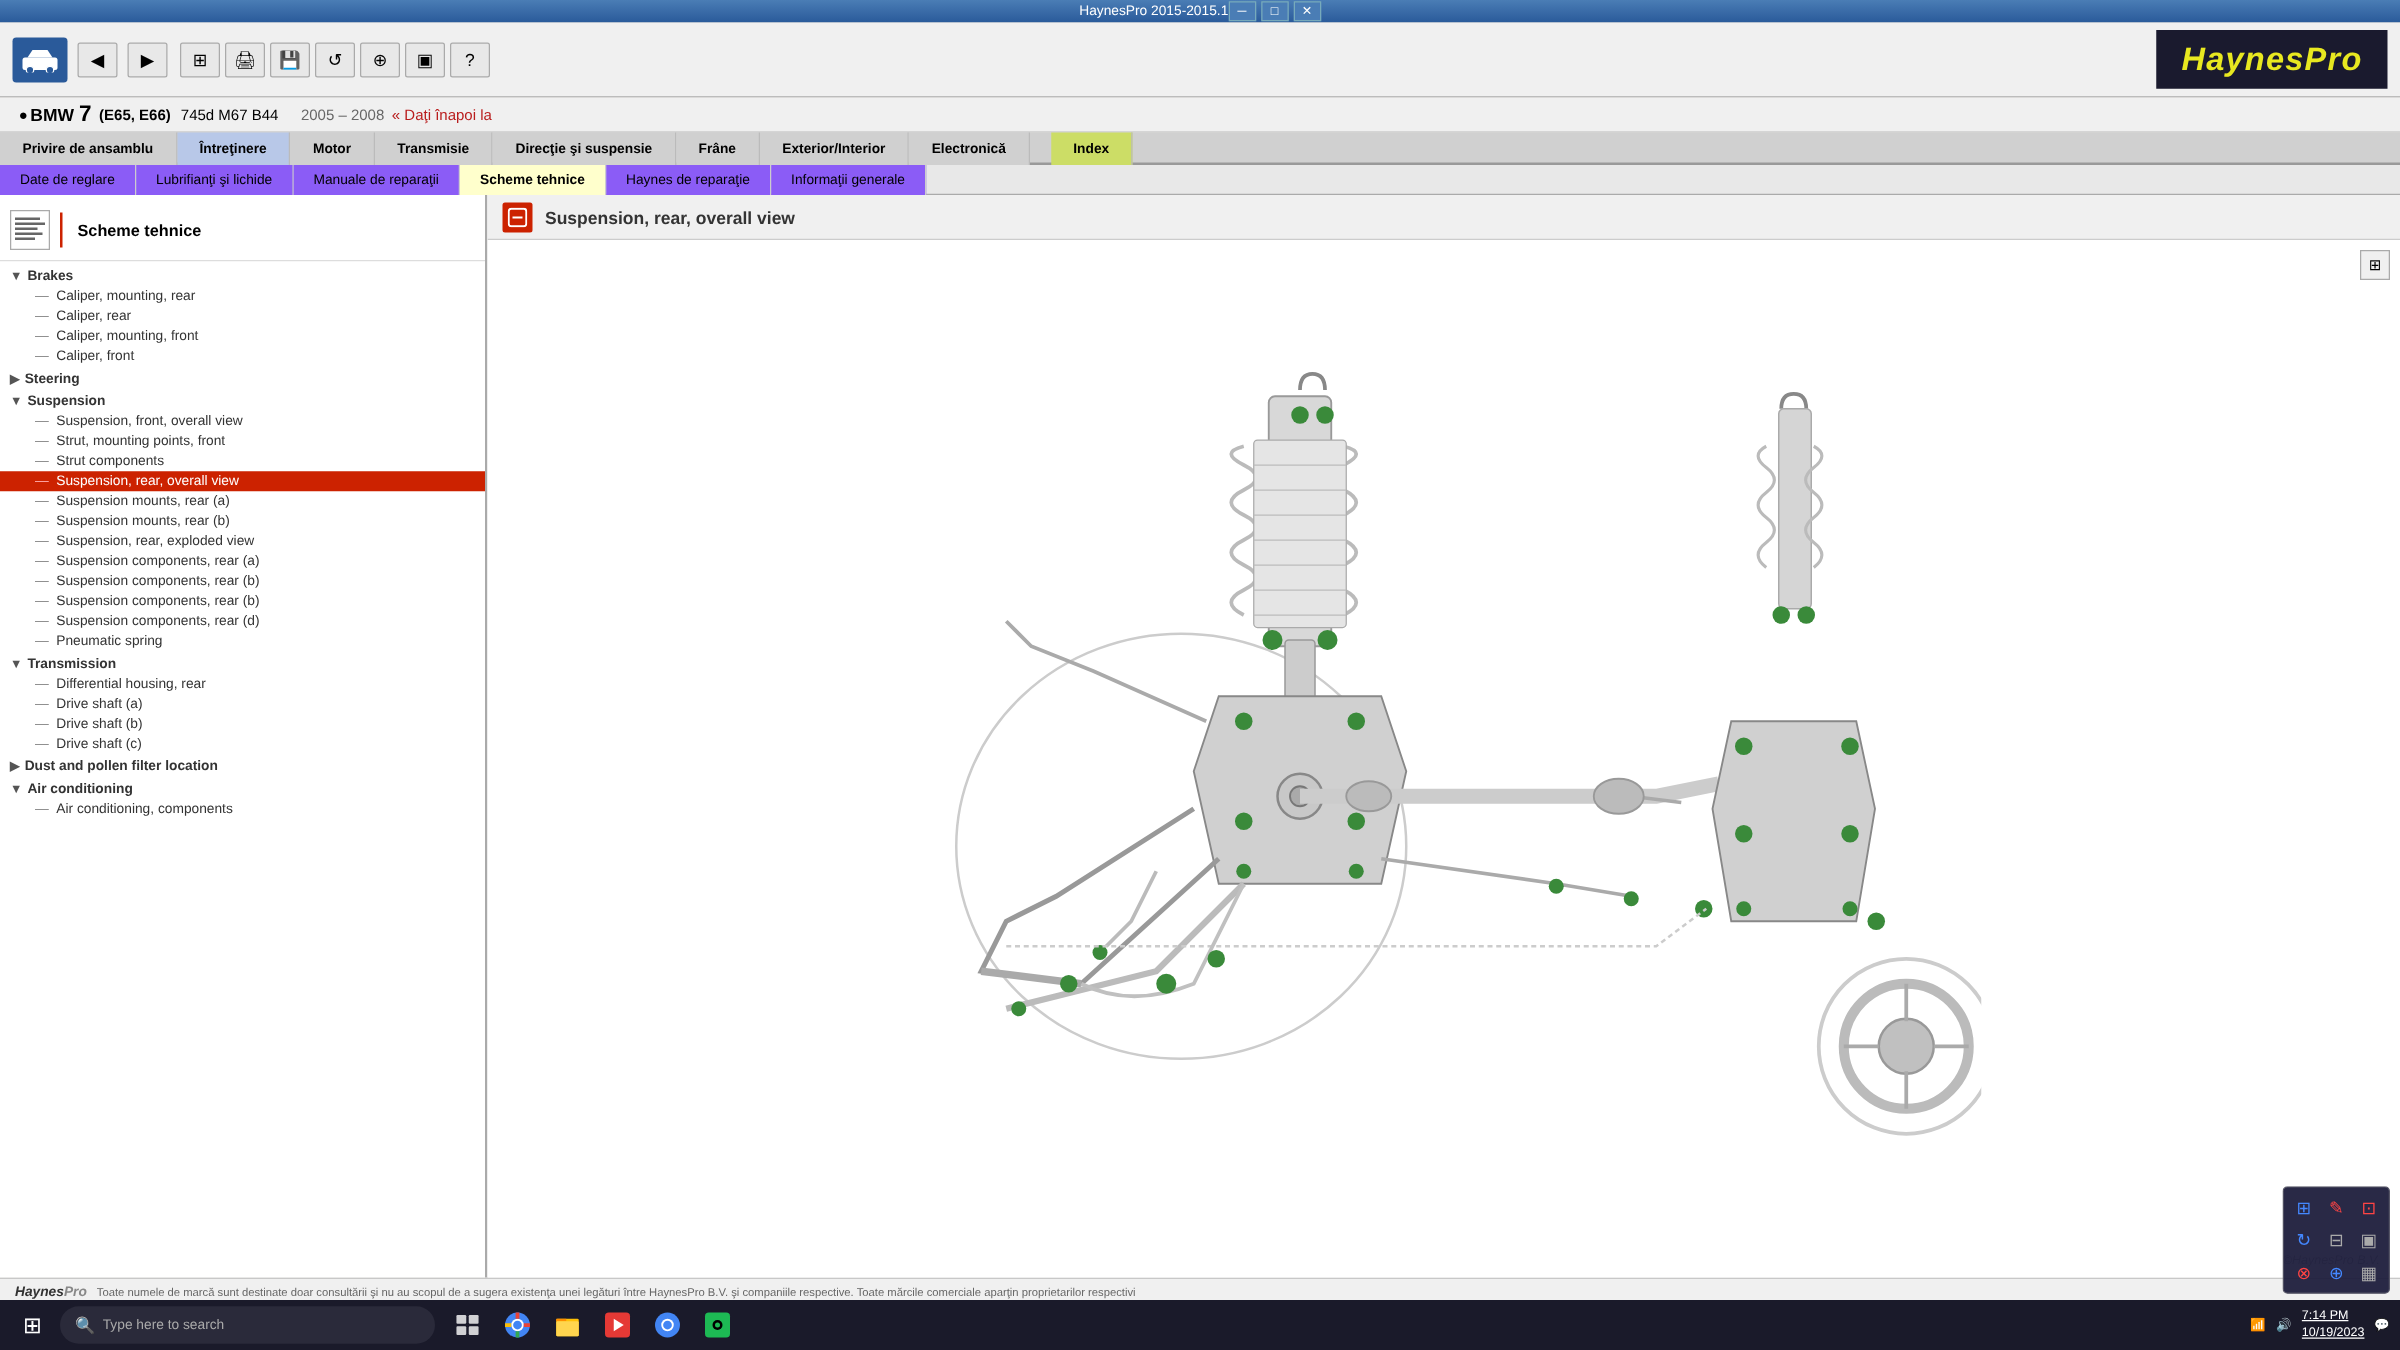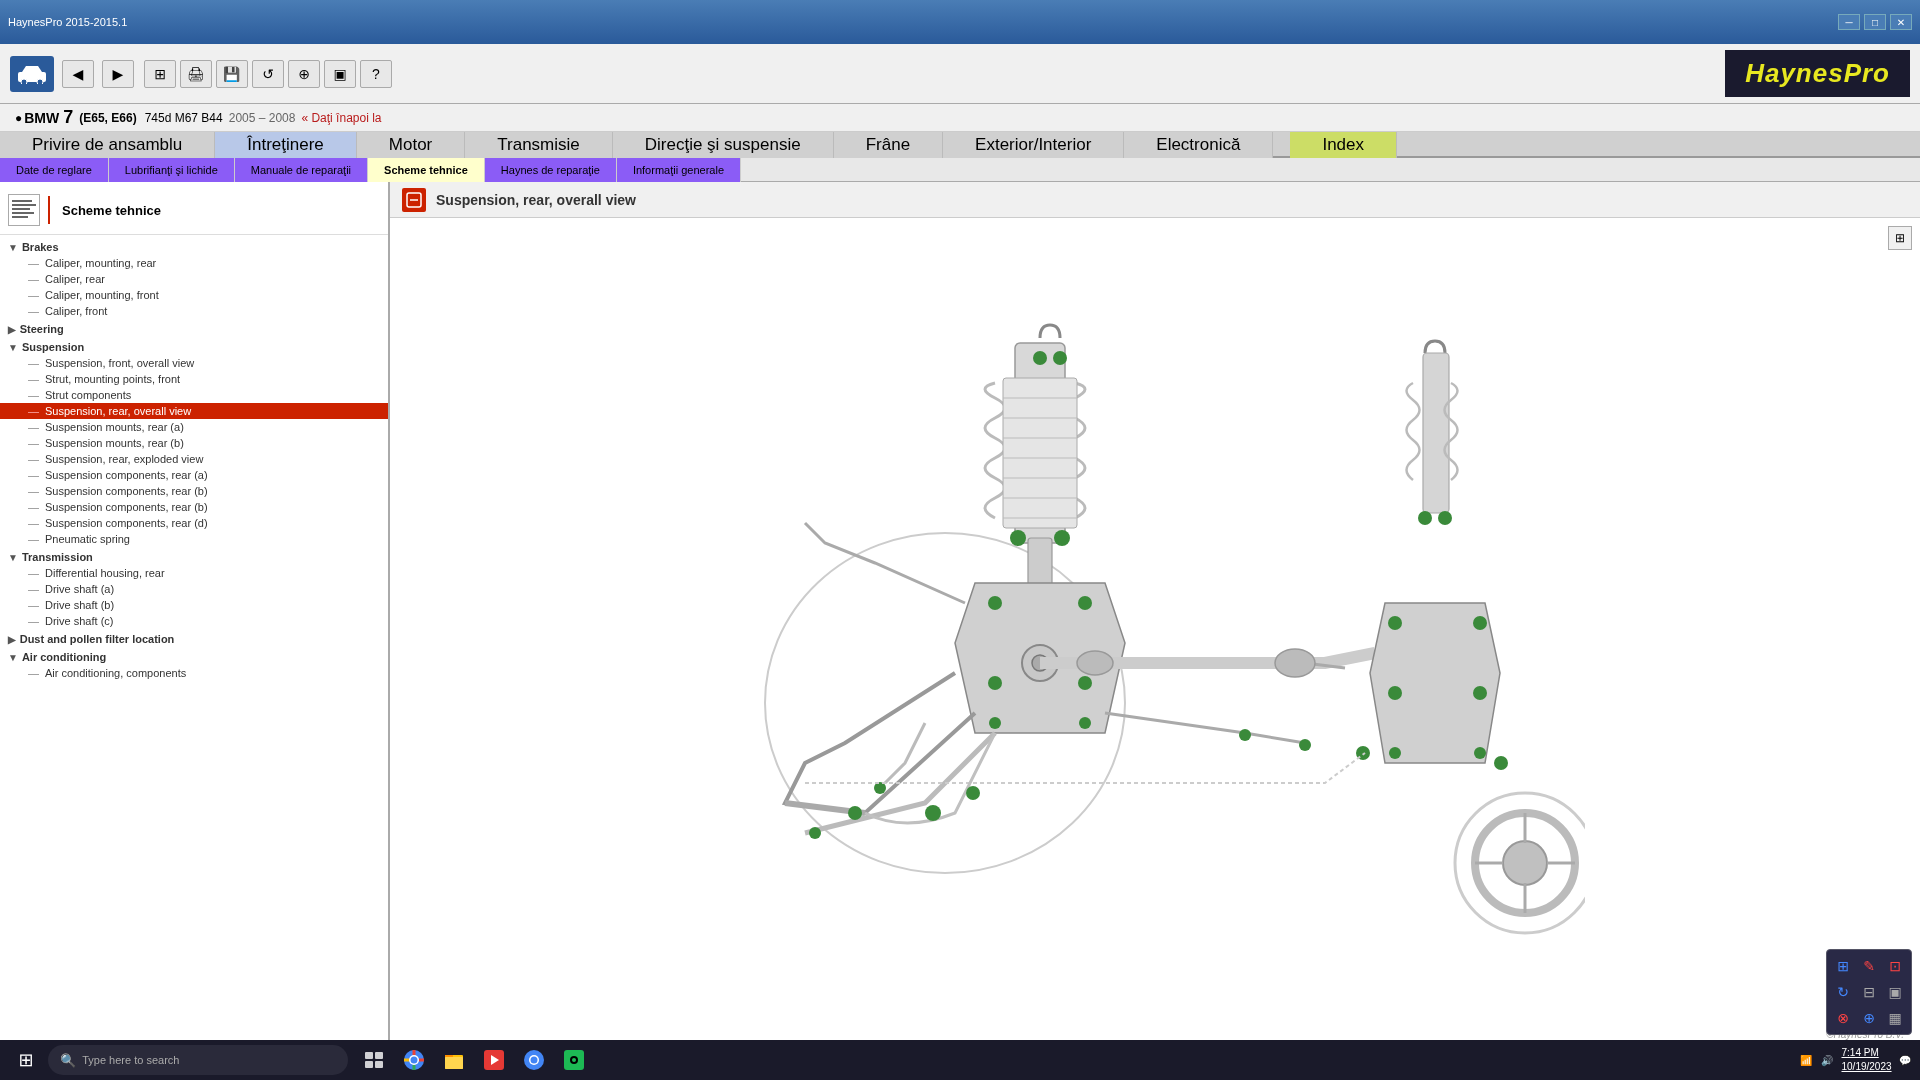--- a/index.html
+++ b/index.html
@@ -1,24 +1,24 @@
 <!DOCTYPE html>
 <html><head>
   <meta charset="utf-8">
   <style>
     * { margin: 0; padding: 0; box-sizing: border-box; }
     body { font-family: 'Segoe UI', Tahoma, Geneva, Verdana, sans-serif; font-size: 11px; background: #d4d0c8; width: 1920px; height: 1080px; overflow: hidden; }
 
     
     #title-bar {
       background: linear-gradient(to bottom, #4a7db5, #2a5a9a);
-      height: 44px;
+      height: 18px;
       display: flex;
       align-items: center;
-      justify-content: space-between;
+      justify-content: center;
       padding: 0 8px;
       color: white;
     }
     #title-bar .title-text { font-size: 11px; color: white; }
     #title-bar .window-controls { display: flex; gap: 4px; }
     .win-btn {
       width: 22px; height: 16px;
       background: #4a7db5;
       border: 1px solid #7ab;
       color: white;
@@ -70,39 +70,40 @@
       height: 28px;
       display: flex;
       align-items: center;
       padding: 0 15px;
       border-bottom: 1px solid #ccc;
       font-size: 12px;
     }
     #car-info-bar .bmw { font-weight: bold; font-size: 14px; margin-right: 4px; }
     #car-info-bar .model { font-size: 18px; font-weight: bold; }
     #car-info-bar .variant { font-weight: bold; margin-left: 6px; }
-    #car-info-bar .year { color: #666; margin-left: 6px; }
+    #car-info-bar .year { color: #666; margin-left: 18px; }
     #car-info-bar .back-link { color: #b91c1c; margin-left: 6px; cursor: pointer; text-decoration: none; }
 
     
     #main-nav {
       display: flex;
       background: #d0d0d0;
       border-bottom: 2px solid #999;
       height: 26px;
     }
     .main-nav-tab {
-      padding: 0 32px;
+      padding: 0 18px;
       height: 26px;
       display: flex; align-items: center;
       cursor: pointer;
       border-right: 1px solid #bbb;
-      font-size: 17px;
+      font-size: 11px;
       background: #d0d0d0;
       white-space: nowrap;
+      font-weight: bold;
     }
     .main-nav-tab.active {
       background: #b0c4de;
       border-bottom: none;
     }
 
     
     #sub-nav {
       display: flex;
       background: #e8e8e8;

